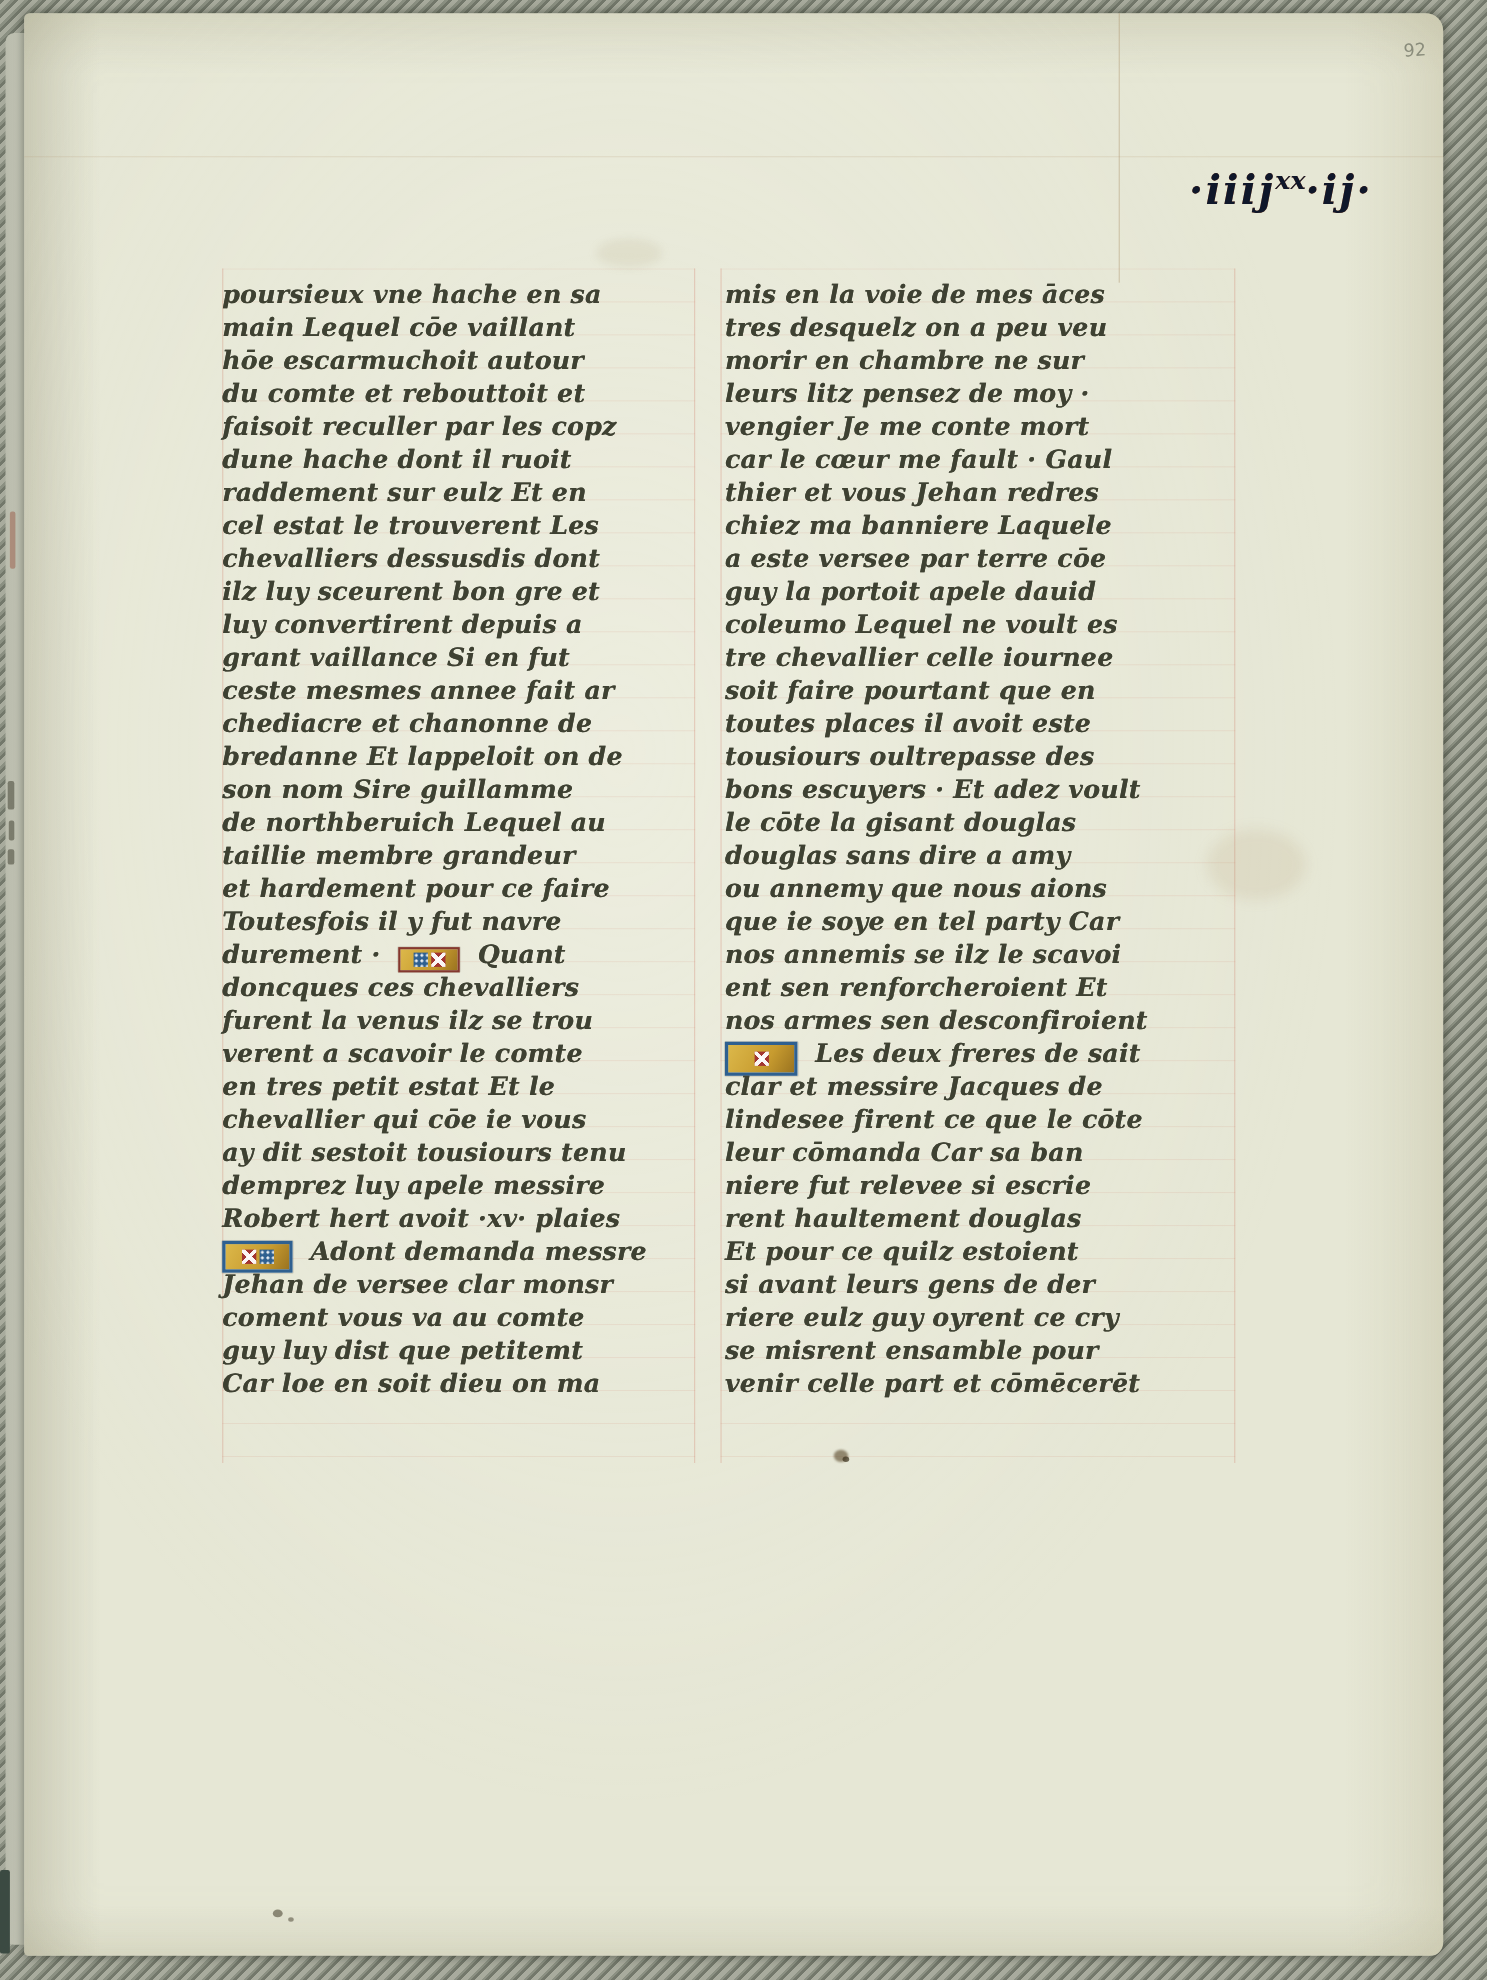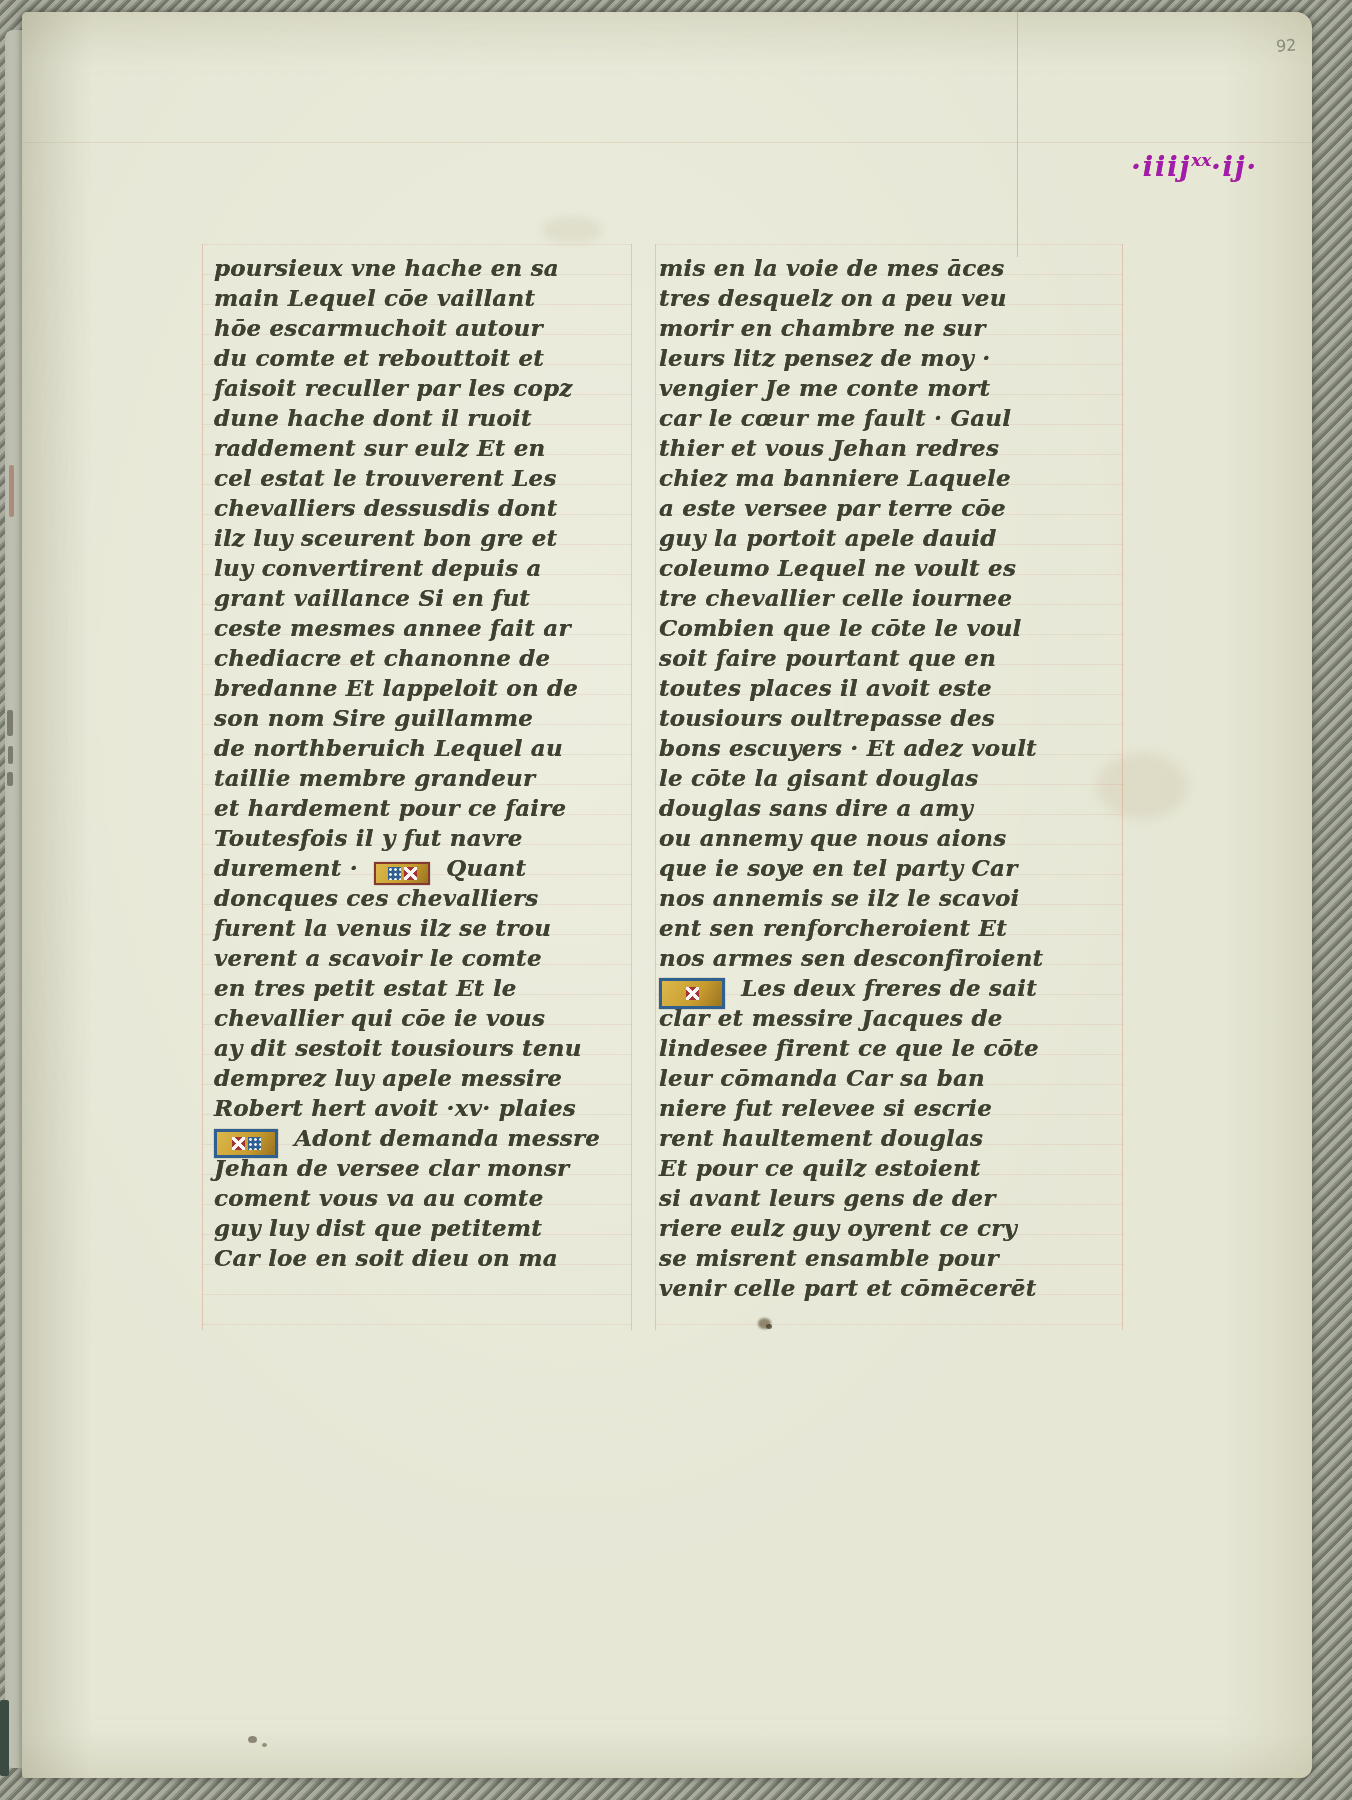--- a/index.html
+++ b/index.html
@@ -42,33 +42,33 @@
   .col-rule{
     position:absolute;top:232px;height:1086px;
     border-left:1px solid rgba(205,115,95,.30);
     border-right:1px solid rgba(205,115,95,.30);
     background:repeating-linear-gradient(to bottom, rgba(205,115,95,.12) 0 1px, transparent 1px 30px);
   }
   .col-rule.c1{left:180px;width:428px;}
   .col-rule.c2{left:633px;width:466px;}
   
   .col{position:absolute;top:241px;}
-  .col.c1{left:192px;width:430px;}
+  .col.c1{left:180px;width:430px;}
   .col.c2{left:637px;width:466px;}
   .ms-line{
     height:30px;line-height:30px;font-size:23px;
     font-style:italic;font-weight:bold;white-space:nowrap;
     color:#3e4132;letter-spacing:.2px;
     text-shadow:0 0 .6px rgba(62,65,50,.85);
   }
   
   .folio{
-    position:absolute;top:138px;right:54px;
-    font-style:italic;font-weight:bold;font-size:27px;letter-spacing:2px;
-    color:#a21caf;text-shadow:0 0 .5px rgba(179,77,22,.8);
+    position:absolute;top:138px;right:64px;
+    font-style:italic;font-weight:bold;font-size:37px;letter-spacing:2px;
+    color:#0f172a;text-shadow:0 0 .5px rgba(179,77,22,.8);
   }
   .folio sup{font-size:62%;letter-spacing:0;}
   .pencil{
     position:absolute;top:24px;right:16px;
     font-family:"DejaVu Sans",sans-serif;font-size:16px;color:#7d8070;opacity:.85;
     transform:rotate(-4deg);
   }
   
   .line-filler{
     display:inline-flex;align-items:center;justify-content:center;gap:3px;
@@ -170,21 +170,20 @@
         <div class="ms-line">morir en chambre ne sur</div>
         <div class="ms-line">leurs litz pensez de moy ·</div>
         <div class="ms-line">vengier Je me conte mort</div>
         <div class="ms-line">car le cœur me fault · Gaul</div>
         <div class="ms-line">thier et vous Jehan redres</div>
         <div class="ms-line">chiez ma banniere Laquele</div>
         <div class="ms-line">a este versee par terre cōe</div>
         <div class="ms-line">guy la portoit apele dauid</div>
         <div class="ms-line">coleumo Lequel ne voult es</div>
         <div class="ms-line">tre chevallier celle iournee</div>
-        <div class="ms-line">Combien que le cōte le voul</div>
         <div class="ms-line">soit faire pourtant que en</div>
         <div class="ms-line">toutes places il avoit este</div>
         <div class="ms-line">tousiours oultrepasse des</div>
         <div class="ms-line">bons escuyers · Et adez voult</div>
         <div class="ms-line">le cōte la gisant douglas</div>
         <div class="ms-line">douglas sans dire a amy</div>
         <div class="ms-line">ou annemy que nous aions</div>
         <div class="ms-line">que ie soye en tel party Car</div>
         <div class="ms-line">nos annemis se ilz le scavoi</div>
         <div class="ms-line">ent sen renforcheroient Et</div>

